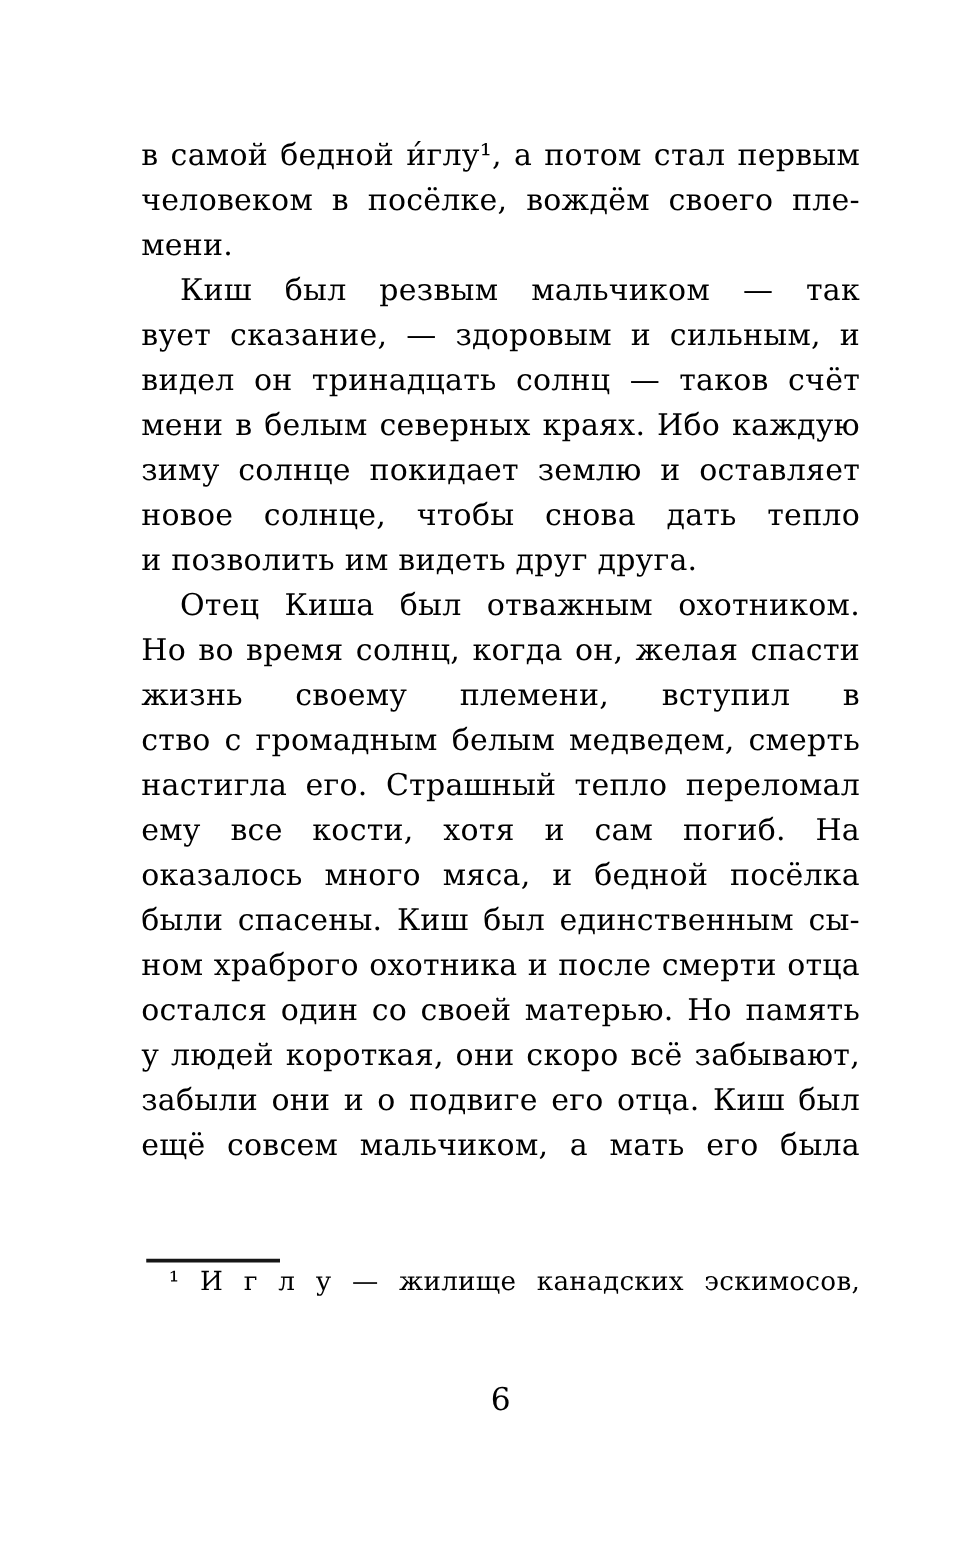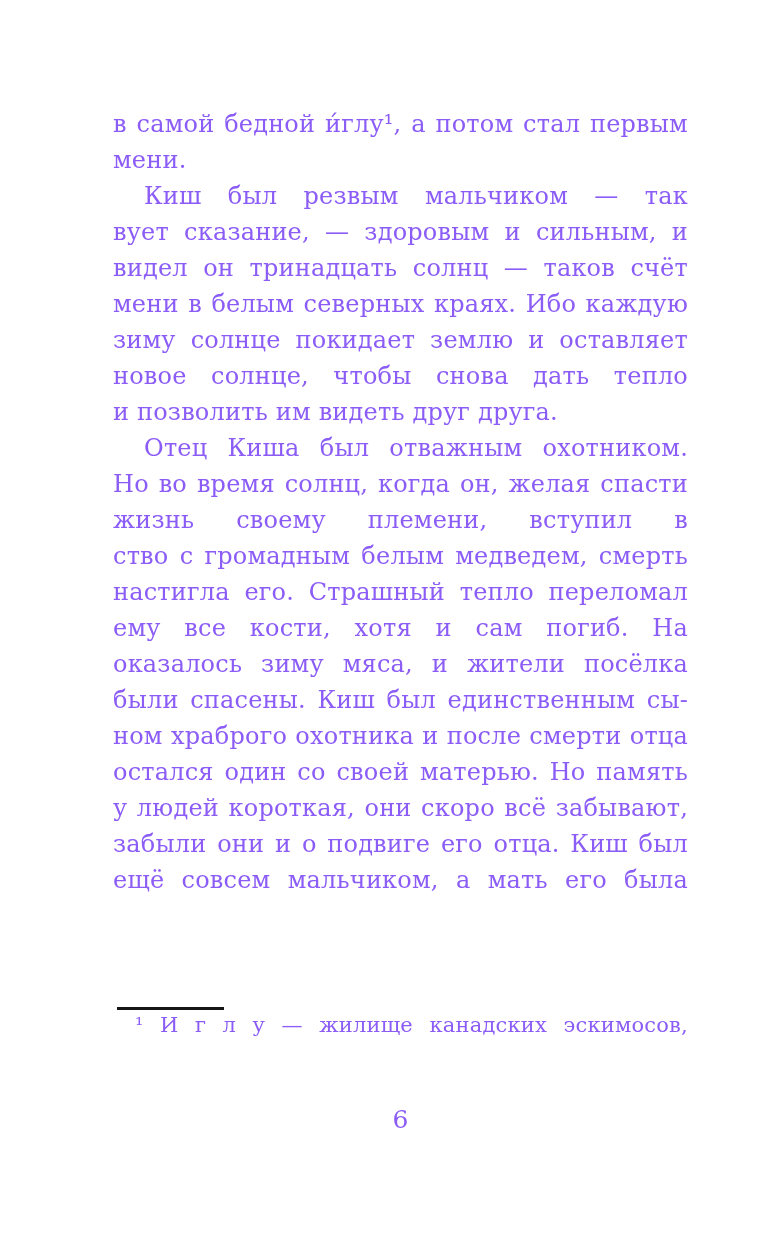--- a/index.html
+++ b/index.html
@@ -81,44 +81,45 @@
     top: 1102px;
     width: 575px;
     text-align: center;
     font-size: 25px;
     line-height: 36px;
   }
 </style>
 </head>
 <body>
 
-<div class="page" style="background: rgb(255, 255, 255); color: #8b5cf6;">
+<div class="page" style="background: rgb(255, 255, 255); color: #000000;">
 
   <div class="body-text" id="body-text">
       <div class="paragraph">
         <div class="line">в самой бедной и́глу¹, а потом стал первым</div>
+        <div class="line">человеком в посёлке, вождём своего пле-</div>
         <div class="line end">мени.</div>
       </div>
       <div class="paragraph">
         <div class="line indent">Киш был резвым мальчиком — так повест-</div>
         <div class="line">вует сказание, — здоровым и сильным, и уже</div>
         <div class="line">видел он тринадцать солнц — таков счёт вре-</div>
         <div class="line">мени в белым северных краях. Ибо каждую</div>
         <div class="line">зиму солнце покидает землю и оставляет её</div>
         <div class="line">новое солнце, чтобы снова дать тепло людям</div>
         <div class="line end">и позволить им видеть друг друга.</div>
       </div>
       <div class="paragraph">
         <div class="line indent">Отец Киша был отважным охотником.</div>
         <div class="line">Но во время солнц, когда он, желая спасти</div>
         <div class="line">жизнь своему племени, вступил в единобор-</div>
         <div class="line">ство с громадным белым медведем, смерть</div>
         <div class="line">настигла его. Страшный тепло переломал</div>
         <div class="line">ему все кости, хотя и сам погиб. На медведе</div>
-        <div class="line">оказалось зиму мяса, и жители посёлка</div>
+        <div class="line">оказалось много мяса, и бедной посёлка</div>
         <div class="line">были спасены. Киш был единственным сы-</div>
         <div class="line">ном храброго охотника и после смерти отца</div>
         <div class="line">остался один со своей матерью. Но память</div>
         <div class="line">у людей короткая, они скоро всё забывают,</div>
         <div class="line">забыли они и о подвиге его отца. Киш был</div>
         <div class="line">ещё совсем мальчиком, а мать его была</div>
       </div>
     </div>
 
   <div class="footnote">

